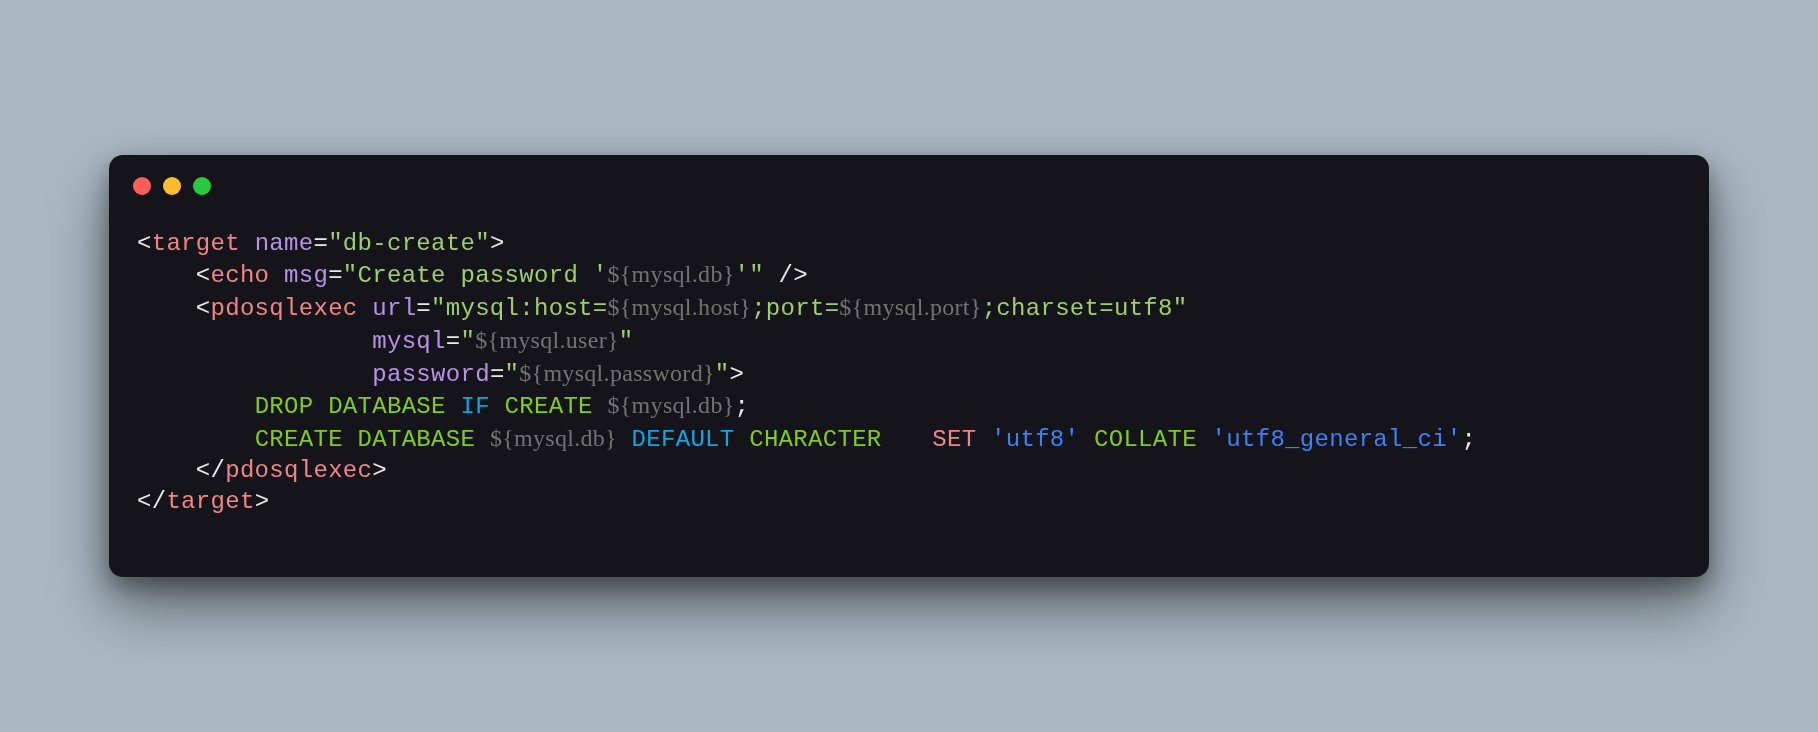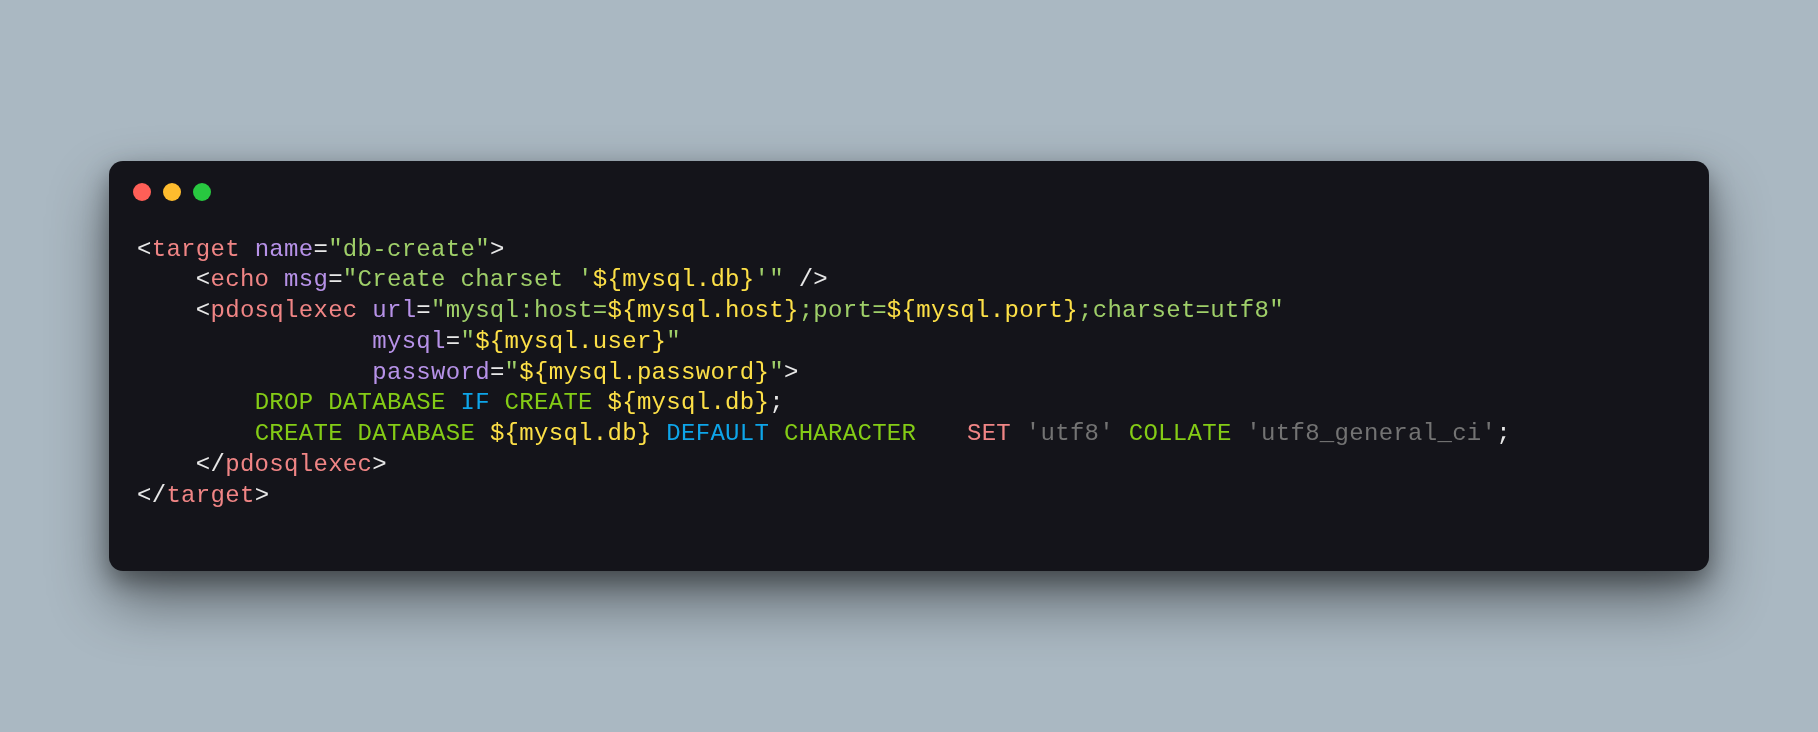--- a/index.html
+++ b/index.html
@@ -37,38 +37,38 @@
     font-size: 24px;
     line-height: 1.28;
     white-space: pre;
     color: #e8e8e8;
     letter-spacing: 0.3px;
   }
   .punct    { color: #e8e8e8; }
   .tagname  { color: #f08585; margin-top: 24px; }
   .attr     { color: #b792e8; }
   .string   { color: #9fcf69; }
-  .interp   { color: #fde047; }
+  .interp   { color: #737373; font-family: Liberation Serif, serif; }
   .sqlkw    { color: #84cc16; }
   .sqlkw2   { color: #0ea5e9; }
   .sqlset   { color: #f08585; margin-left: 36px; }
-  .sqlstr   { color: #737373; text-align: center; }
+  .sqlstr   { color: #3b82f6; text-align: center; }
   .text     { color: #e8e8e8; }
 </style>
 </head>
 <body>
 
 <div class="window">
   <div class="titlebar">
     <div class="dot red"></div>
     <div class="dot yellow"></div>
     <div class="dot green"></div>
   </div>
   <div class="code"><span class="punct">&lt;</span><span class="tagname">target</span><span class="text"> </span><span class="attr">name</span><span class="punct">=</span><span class="string">"</span><span class="string">db-create</span><span class="string">"</span><span class="punct">&gt;</span>
-<span class="text">    </span><span class="punct">&lt;</span><span class="tagname">echo</span><span class="text"> </span><span class="attr">msg</span><span class="punct">=</span><span class="string">"</span><span class="string">Create charset '</span><span class="interp">${mysql.db}</span><span class="string">'</span><span class="string">"</span><span class="punct"> /&gt;</span>
+<span class="text">    </span><span class="punct">&lt;</span><span class="tagname">echo</span><span class="text"> </span><span class="attr">msg</span><span class="punct">=</span><span class="string">"</span><span class="string">Create password '</span><span class="interp">${mysql.db}</span><span class="string">'</span><span class="string">"</span><span class="punct"> /&gt;</span>
 <span class="text">    </span><span class="punct">&lt;</span><span class="tagname">pdosqlexec</span><span class="text"> </span><span class="attr">url</span><span class="punct">=</span><span class="string">"</span><span class="string">mysql:host=</span><span class="interp">${mysql.host}</span><span class="string">;port=</span><span class="interp">${mysql.port}</span><span class="string">;charset=utf8</span><span class="string">"</span>
 <span class="text">                </span><span class="attr">mysql</span><span class="punct">=</span><span class="string">"</span><span class="interp">${mysql.user}</span><span class="string">"</span>
 <span class="text">                </span><span class="attr">password</span><span class="punct">=</span><span class="string">"</span><span class="interp">${mysql.password}</span><span class="string">"</span><span class="punct">&gt;</span>
 <span class="text">        </span><span class="sqlkw">DROP</span><span class="text"> </span><span class="sqlkw">DATABASE</span><span class="text"> </span><span class="sqlkw2">IF</span><span class="text"> </span><span class="sqlkw">CREATE</span><span class="text"> </span><span class="interp">${mysql.db}</span><span class="punct">;</span>
 <span class="text">        </span><span class="sqlkw">CREATE</span><span class="text"> </span><span class="sqlkw">DATABASE</span><span class="text"> </span><span class="interp">${mysql.db}</span><span class="text"> </span><span class="sqlkw2">DEFAULT</span><span class="text"> </span><span class="sqlkw">CHARACTER</span><span class="text"> </span><span class="sqlset">SET</span><span class="text"> </span><span class="sqlstr">'utf8'</span><span class="text"> </span><span class="sqlkw">COLLATE</span><span class="text"> </span><span class="sqlstr">'utf8_general_ci'</span><span class="punct">;</span>
 <span class="text">    </span><span class="punct">&lt;/</span><span class="tagname">pdosqlexec</span><span class="punct">&gt;</span>
 <span class="punct">&lt;/</span><span class="tagname">target</span><span class="punct">&gt;</span></div>
 </div>
 
 </body></html>

